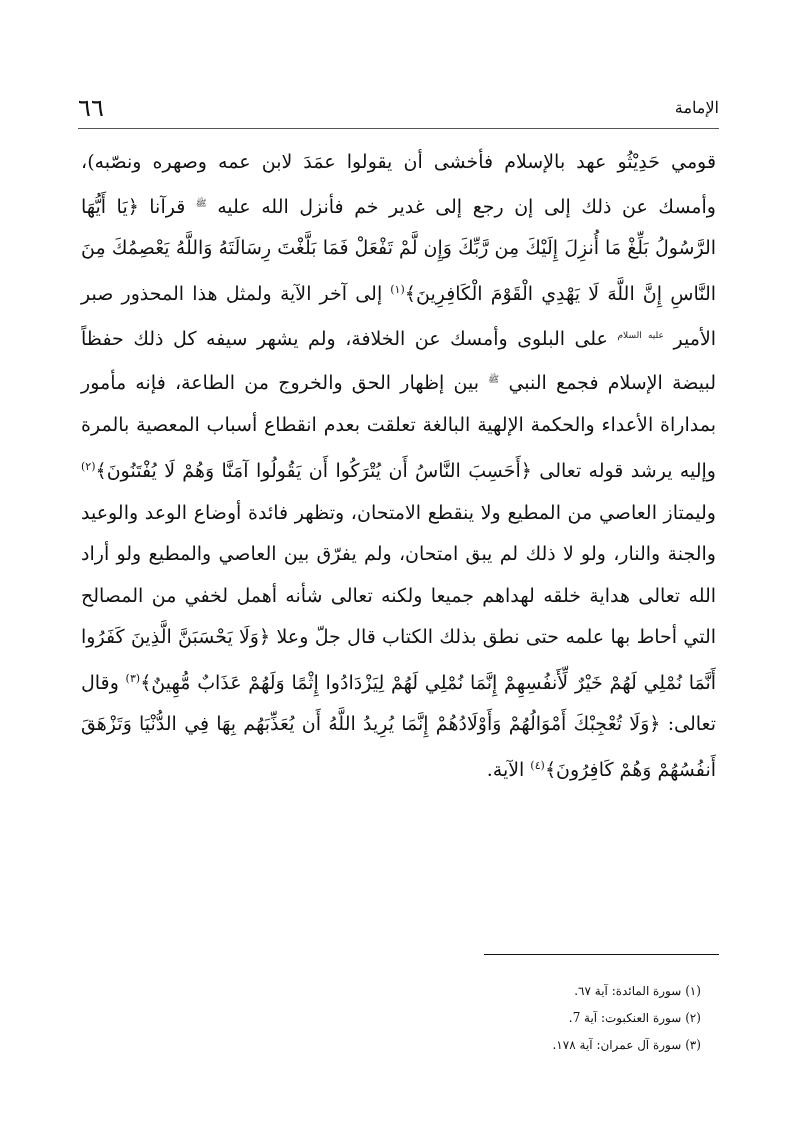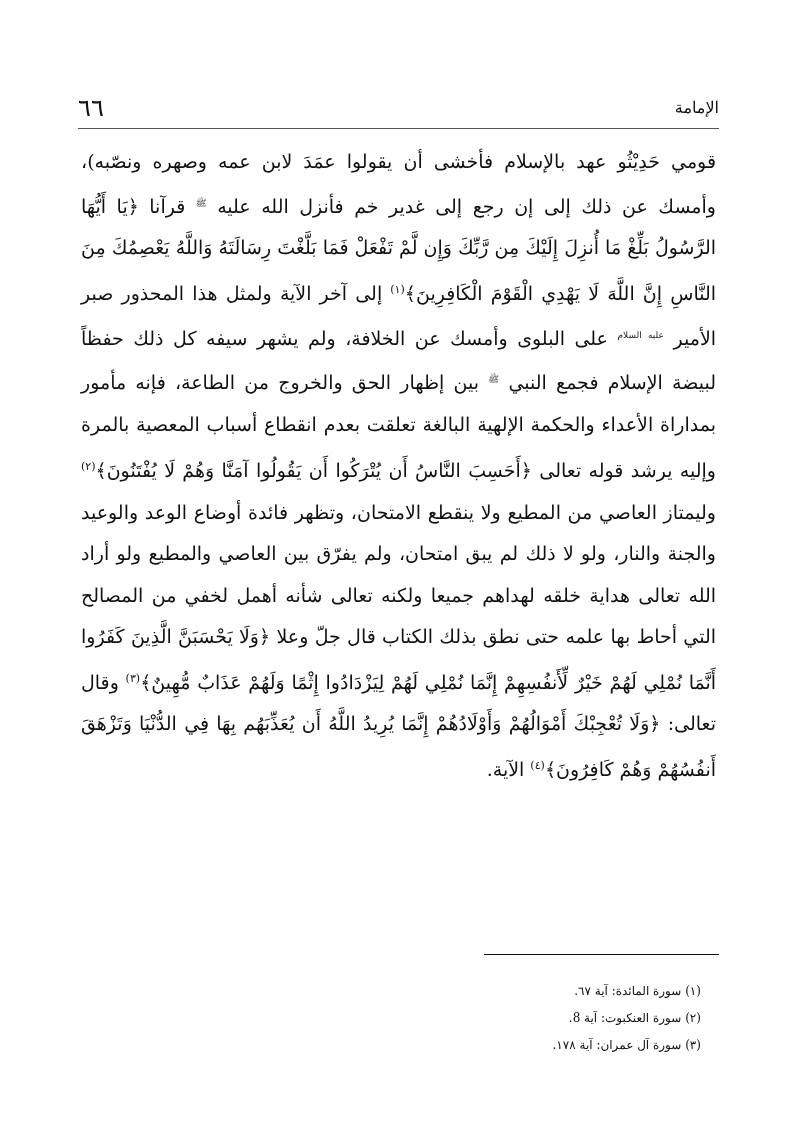--- a/index.html
+++ b/index.html
@@ -133,17 +133,17 @@
       <span>وقال تعالى:</span>
       <span class="quran">﴿وَلَا تُعْجِبْكَ أَمْوَالُهُمْ وَأَوْلَادُهُمْ إِنَّمَا يُرِيدُ اللَّهُ أَن يُعَذِّبَهُم بِهَا فِي الدُّنْيَا وَتَزْهَقَ أَنفُسُهُمْ وَهُمْ كَافِرُونَ﴾</span><sup class="fn-ref">(٤)</sup>
       <span>الآية.</span>
     </p>
   </div>
 
   <div class="footnote-rule"></div>
 
   <div class="footnotes">
     <span class="footnote">(١) سورة المائدة: آية ٦٧.</span>
-    <span class="footnote">(٢) سورة العنكبوت: آية 8.</span>
+    <span class="footnote">(٢) سورة العنكبوت: آية 7.</span>
     <span class="footnote">(٣) سورة آل عمران: آية ١٧٨.</span>
   </div>
 
 </div>
 
 </body></html>

